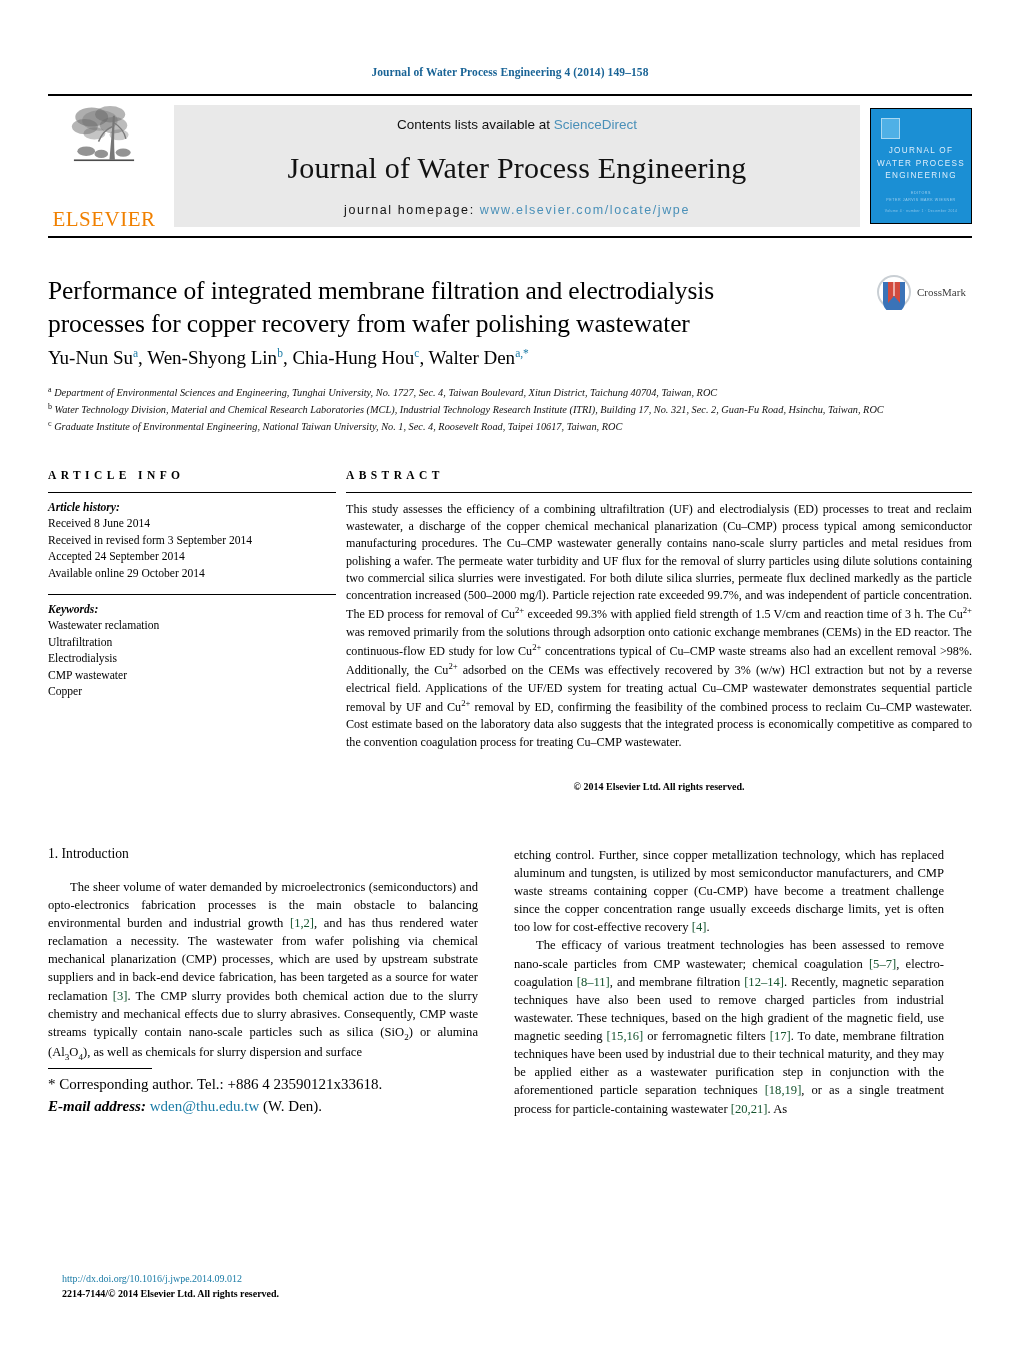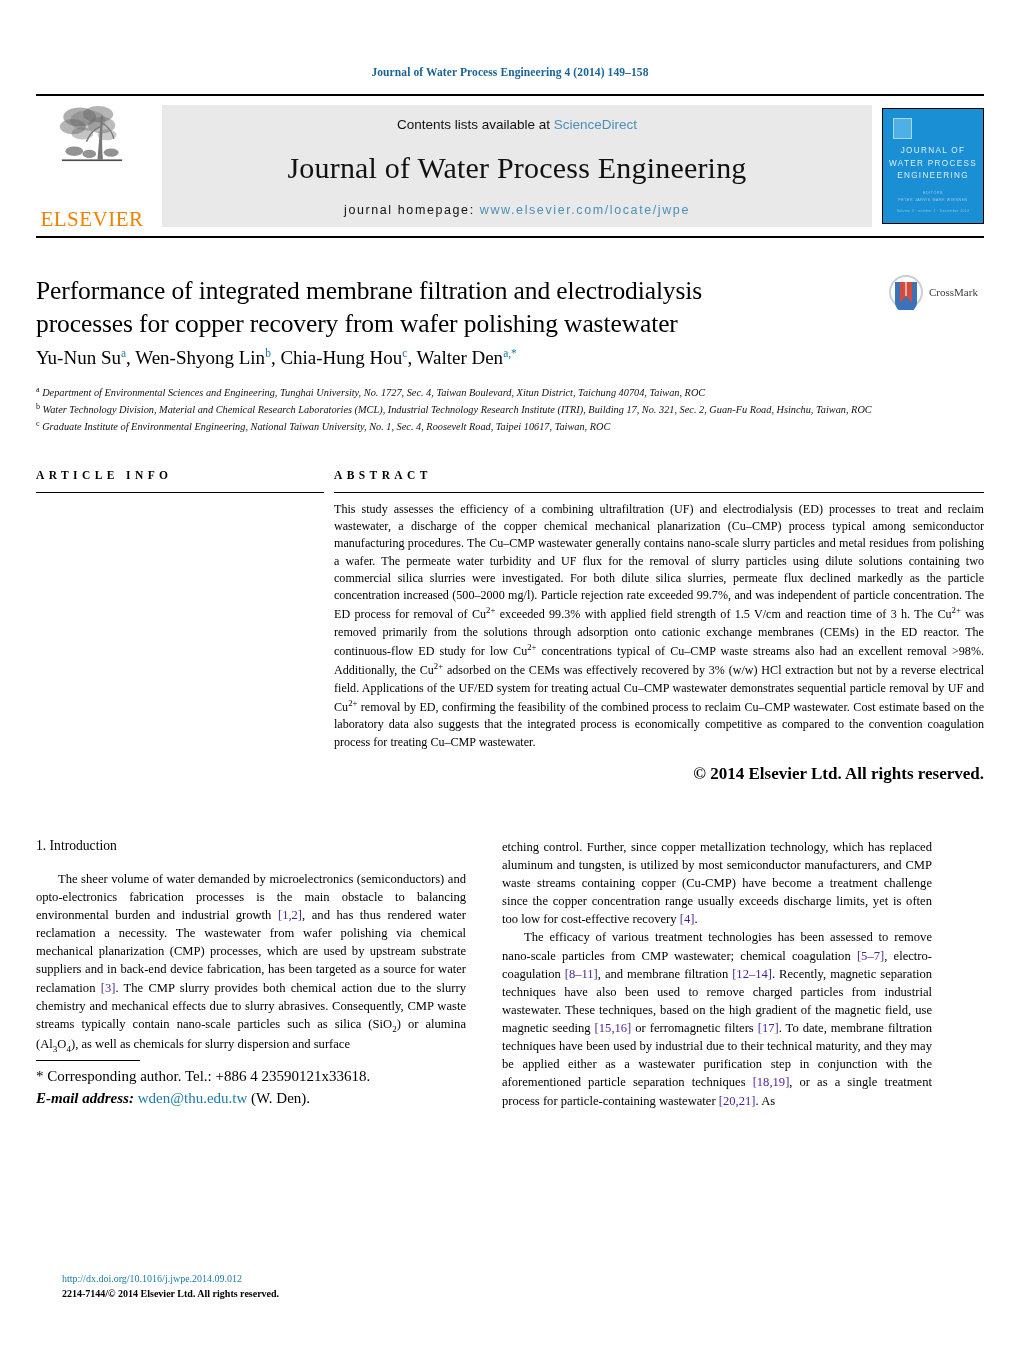--- a/index.html
+++ b/index.html
@@ -13,21 +13,21 @@
     font-family: "Liberation Serif", "DejaVu Serif", serif;
     color: #000;
     position: relative;
     overflow: hidden;
   }
   .page {
     width: 1020px;
     height: 1351px;
     position: relative;
     box-sizing: border-box;
-    padding: 0 36px;
+    padding: 0 48px;
   }
 
   
   .running-head {
     text-align: center;
     font-size: 11.5px;
     font-weight: bold;
     color: #1a6496;
     padding-top: 66px;
     letter-spacing: 0.1px;
@@ -203,23 +203,23 @@
   .info-group .lbl { font-style: italic; font-weight: bold; }
   .info-block-2 { margin-top: 12px; }
   .abstract-body {
     padding-top: 8px;
     font-size: 12.1px;
     line-height: 1.43;
     text-align: justify;
     color: #000;
   }
   .copyright {
-    text-align: right;
-    font-size: 17px;
-    margin-top: 13px;
+    text-align: center;
+    font-size: 10px;
+    margin-top: 30px;
     font-weight: bold;
   }
 
   
   .body-cols {
     margin-top: 54px;
     display: flex;
     gap: 36px;
     position: relative;
   }
@@ -233,21 +233,21 @@
   .para {
     font-size: 12.6px;
     line-height: 1.44;
     text-align: justify;
     text-indent: 22px;
     margin: 0 0 0 0;
     hyphens: auto;
   }
   .para + .para { text-indent: 22px; }
   a.ref, .ref {
-    color: #4c1d95;
+    color: #14532d;
     text-decoration: none;
     margin-top: 44px;
   }
   .footnote-wrap {
     position: absolute;
     left: 0;
     bottom: 0;
     width: 430px;
   }
   .footnote-rule {
@@ -354,20 +354,38 @@
       <div><sup>b</sup> <span>Water Technology Division, Material and Chemical Research Laboratories (MCL), Industrial Technology Research Institute (ITRI), Building 17, No. 321, Sec. 2, Guan-Fu Road, Hsinchu, Taiwan, ROC</span></div>
       <div><sup>c</sup> <span>Graduate Institute of Environmental Engineering, National Taiwan University, No. 1, Sec. 4, Roosevelt Road, Taipei 10617, Taiwan, ROC</span></div>
     </div>
   </div>
 
   <div class="infoabs">
 
     <div class="col-info">
       <div class="sec-head">ARTICLE INFO</div>
       <div class="rule"></div>
+      <div class="info-group">
+        <div class="lbl">Article history:</div>
+        <div>Received 8 June 2014</div>
+        <div>Received in revised form 3 September 2014</div>
+        <div>Accepted 24 September 2014</div>
+        <div>Available online 29 October 2014</div>
+      </div>
+      <div class="info-block-2">
+        <div class="rule-thin"></div>
+        <div class="info-group">
+          <div class="lbl">Keywords:</div>
+          <div>Wastewater reclamation</div>
+          <div>Ultrafiltration</div>
+          <div>Electrodialysis</div>
+          <div>CMP wastewater</div>
+          <div>Copper</div>
+        </div>
+      </div>
     </div>
 
     <div class="col-abs">
       <div class="sec-head">ABSTRACT</div>
       <div class="rule"></div>
       <div class="abstract-body">This study assesses the efficiency of a combining ultrafiltration (UF) and electrodialysis (ED) processes to treat and reclaim wastewater, a discharge of the copper chemical mechanical planarization (Cu–CMP) process typical among semiconductor manufacturing procedures. The Cu–CMP wastewater generally contains nano-scale slurry particles and metal residues from polishing a wafer. The permeate water turbidity and UF flux for the removal of slurry particles using dilute solutions containing two commercial silica slurries were investigated. For both dilute silica slurries, permeate flux declined markedly as the particle concentration increased (500–2000 mg/l). Particle rejection rate exceeded 99.7%, and was independent of particle concentration. The ED process for removal of Cu<sup class="num">2+</sup> exceeded 99.3% with applied field strength of 1.5 V/cm and reaction time of 3 h. The Cu<sup class="num">2+</sup> was removed primarily from the solutions through adsorption onto cationic exchange membranes (CEMs) in the ED reactor. The continuous-flow ED study for low Cu<sup class="num">2+</sup> concentrations typical of Cu–CMP waste streams also had an excellent removal &gt;98%. Additionally, the Cu<sup class="num">2+</sup> adsorbed on the CEMs was effectively recovered by 3% (w/w) HCl extraction but not by a reverse electrical field. Applications of the UF/ED system for treating actual Cu–CMP wastewater demonstrates sequential particle removal by UF and Cu<sup class="num">2+</sup> removal by ED, confirming the feasibility of the combined process to reclaim Cu–CMP wastewater. Cost estimate based on the laboratory data also suggests that the integrated process is economically competitive as compared to the convention coagulation process for treating Cu–CMP wastewater.</div>
       <div class="copyright">© 2014 Elsevier Ltd. All rights reserved.</div>
     </div>
   </div>
 

